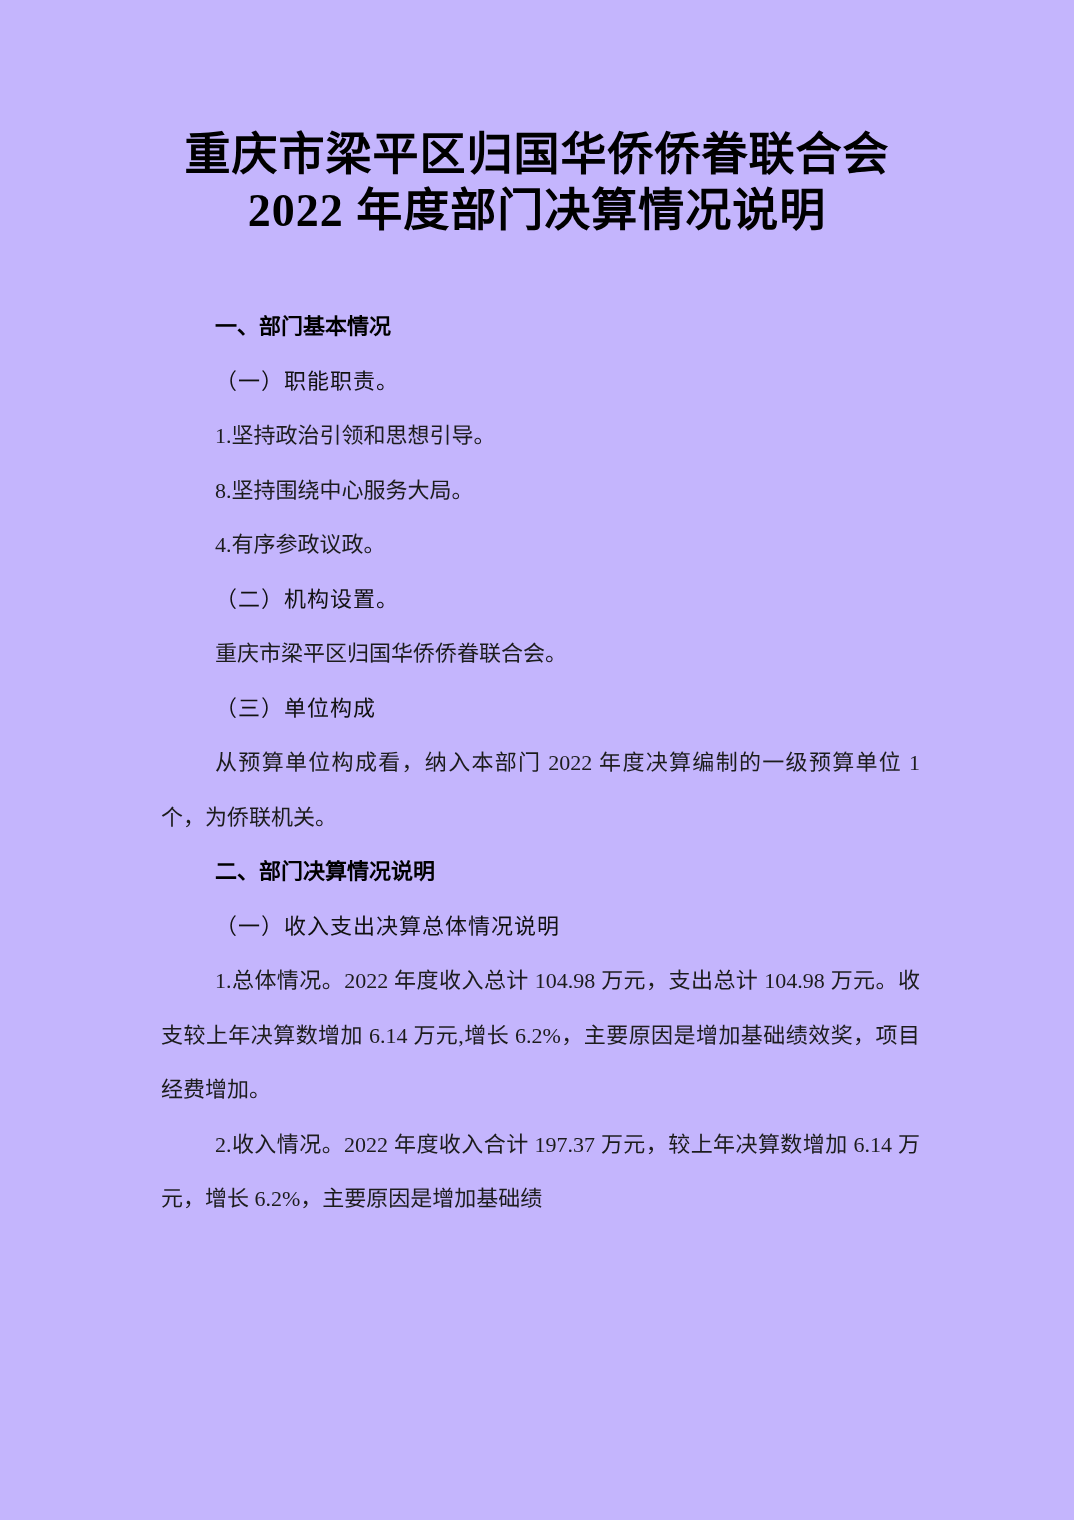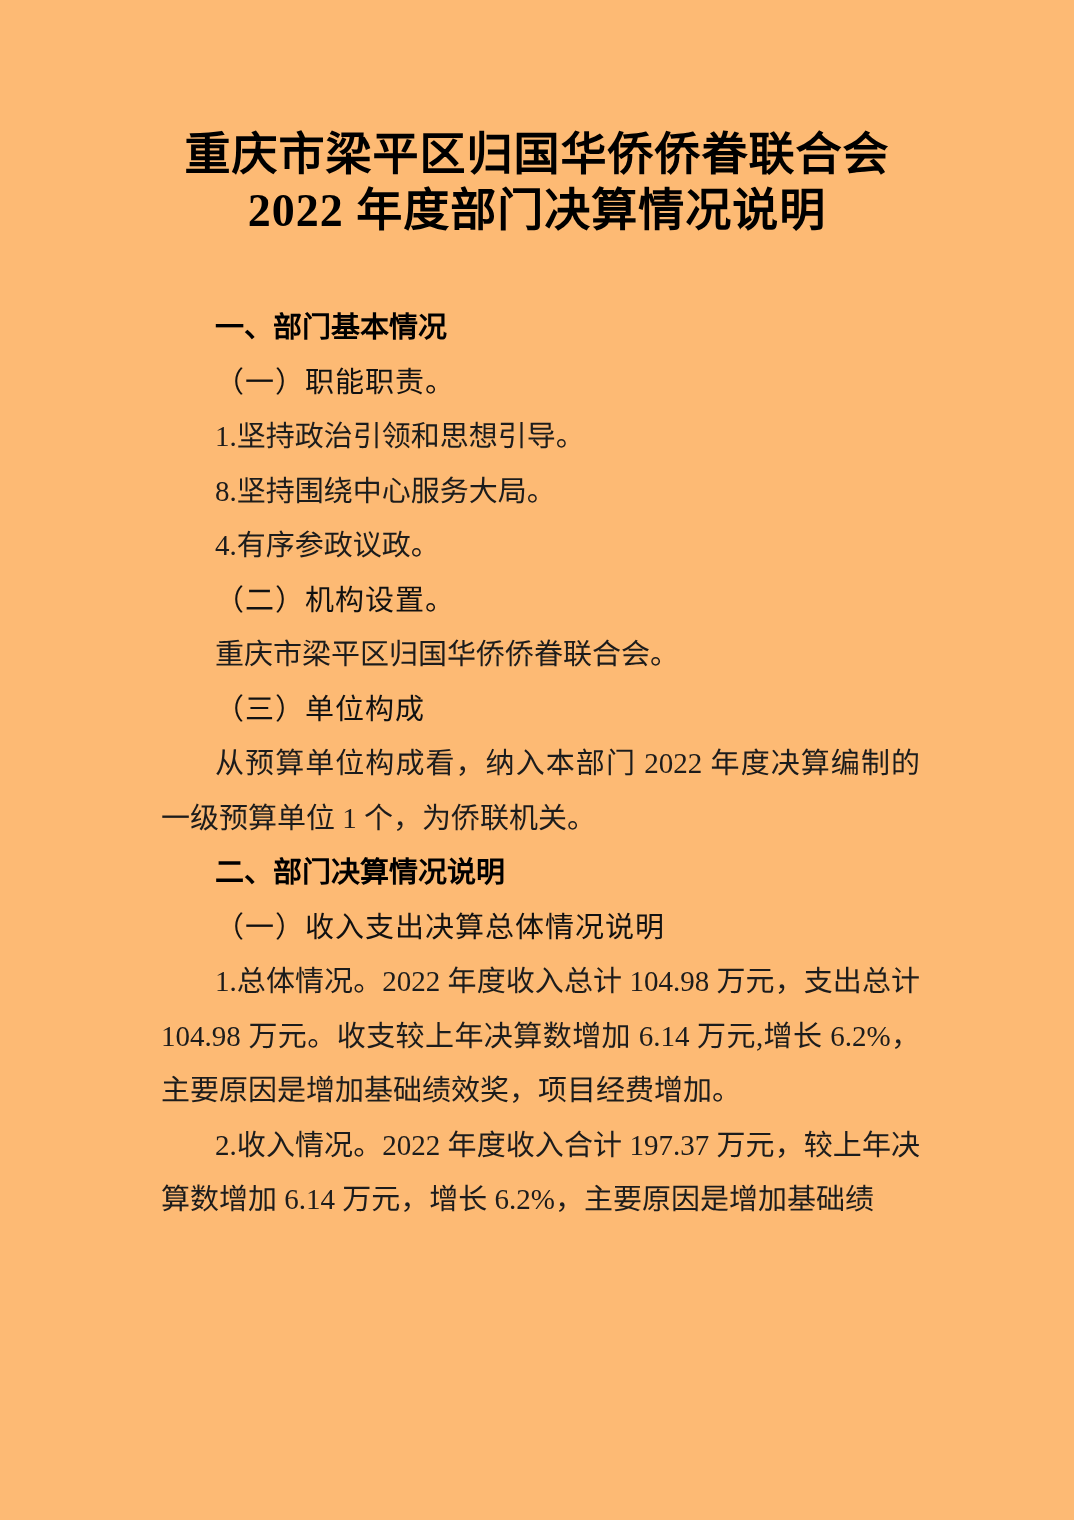--- a/index.html
+++ b/index.html
@@ -1,40 +1,40 @@
 <!DOCTYPE html>
 <html lang="zh-CN"><head>
 <meta charset="utf-8">
 <style>
   * { margin: 0; padding: 0; box-sizing: border-box; }
   html, body { background: #ffffff; }
   .page {
     position: relative;
     width: 1074px;
     height: 1520px;
-    background: #fdba74;
+    background: #c4b5fd;
     overflow: hidden;
     margin: 0 auto;
     color: #000;
   }
   .title-block {
     padding-top: 127px;
     text-align: center;
     font-family: "Liberation Serif", "DejaVu Serif", serif;
     font-weight: 700;
     font-size: 46px;
     line-height: 56px;
     color: #000000;
     letter-spacing: 1px;
   }
   .content {
     margin: 61px 154px 0 161px; 
   }
   .content p {
-    font-size: 29px;
+    font-size: 22px;
     line-height: 54.5px;
     text-align: justify;
     text-indent: 54px;
     word-break: break-all;
   }
   .heading1 {
     font-family: "Liberation Sans", "DejaVu Sans", sans-serif;
     font-weight: 700;
     color: #000000;
   }

